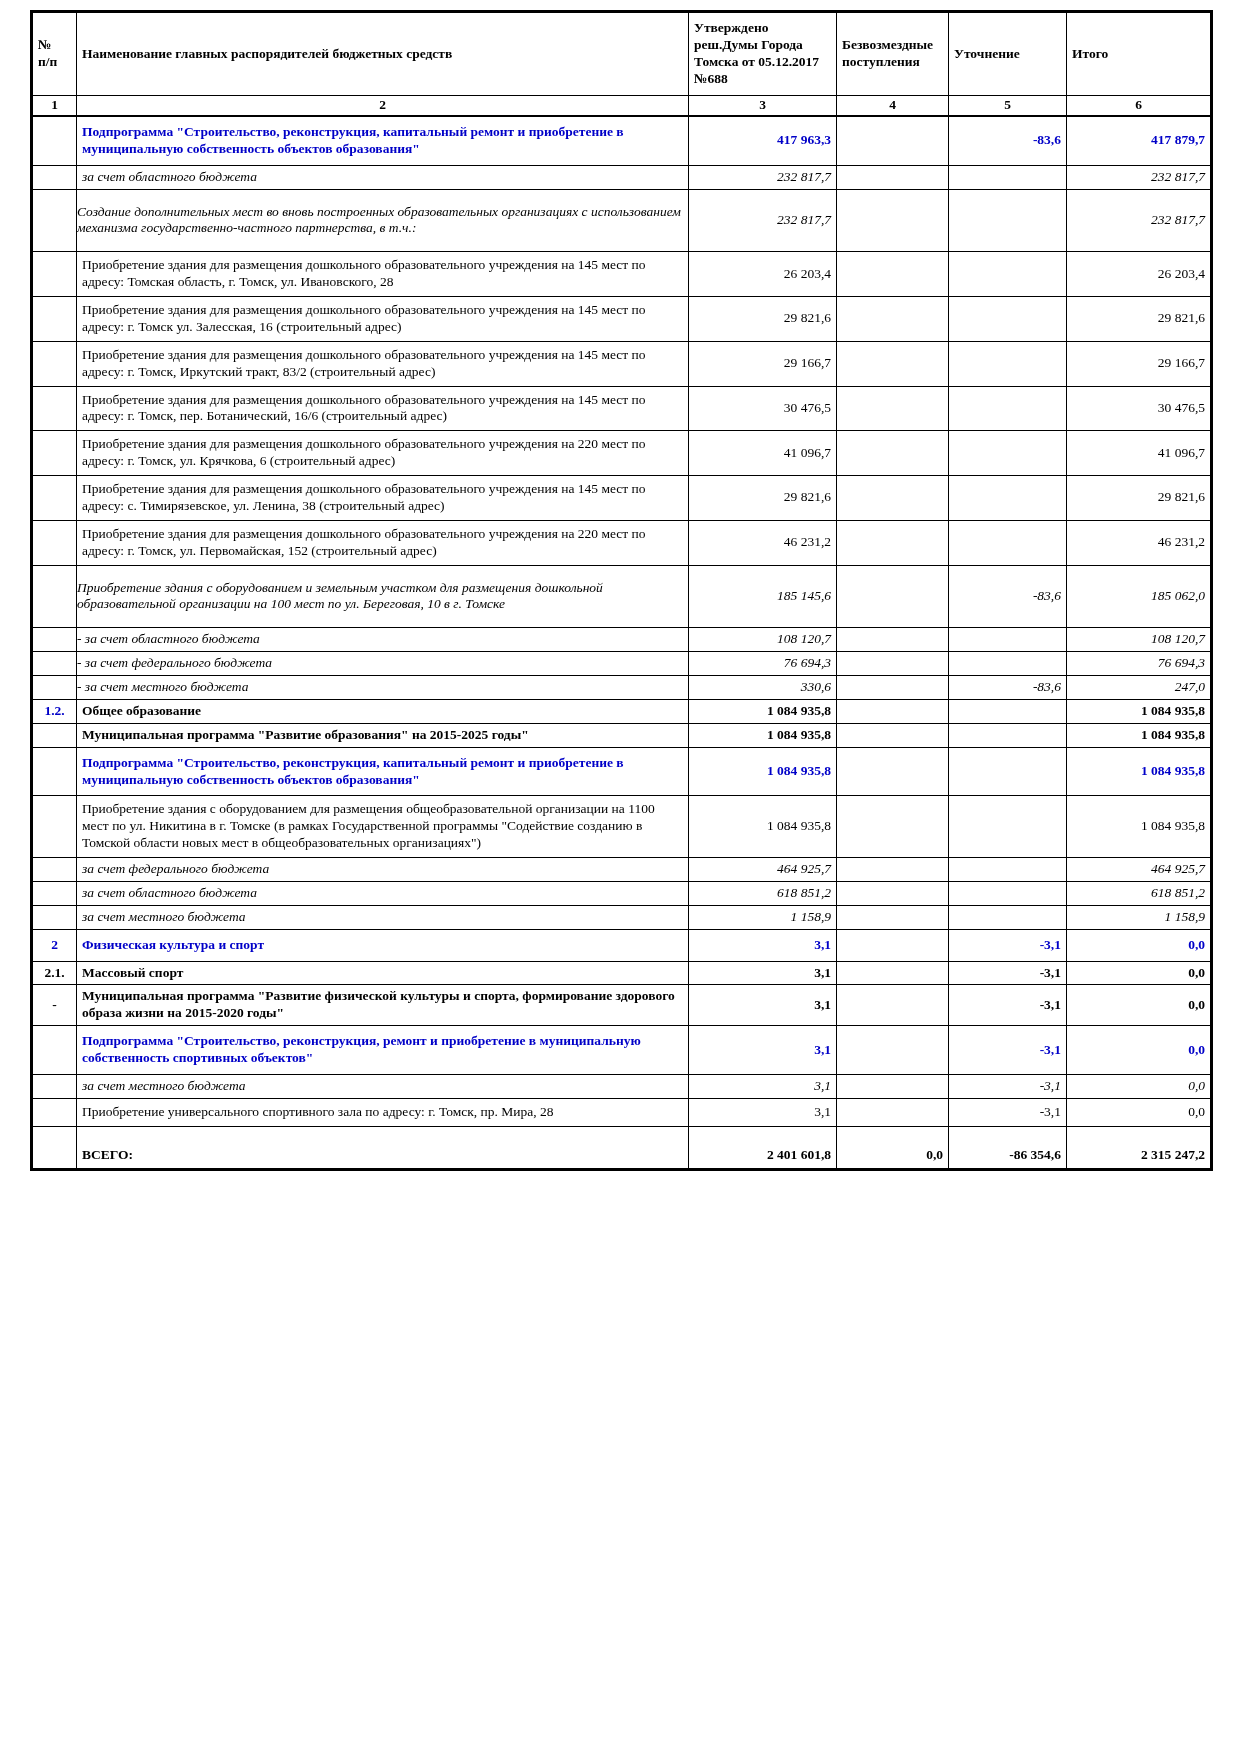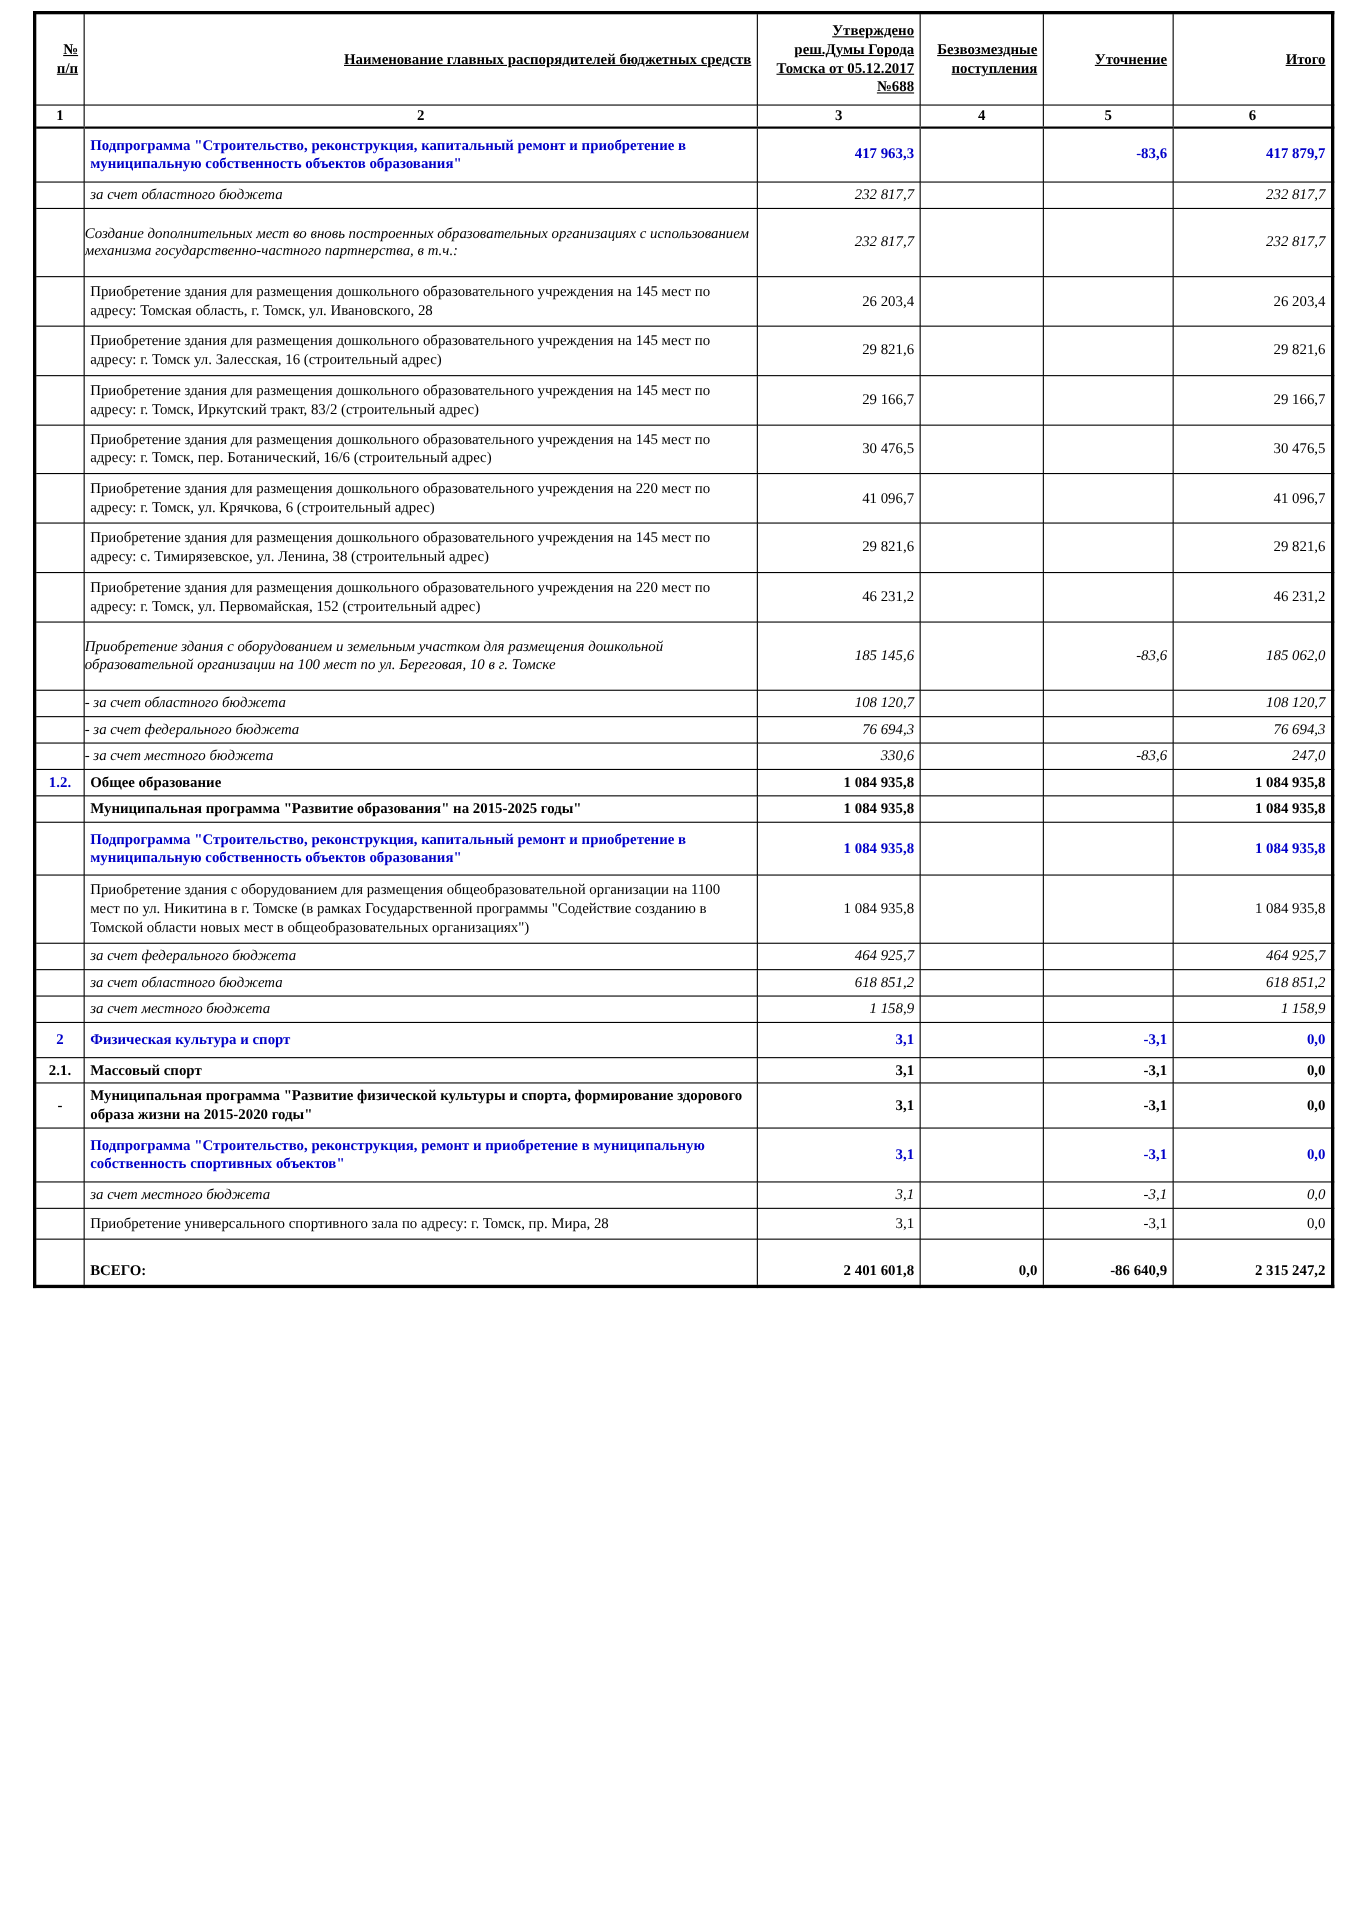--- a/index.html
+++ b/index.html
@@ -22,25 +22,24 @@
   table.budget th, table.budget td {
     border: 1px solid #000;
     font-size: 13.5px;
     line-height: 1.25;
     vertical-align: middle;
     padding: 3px 5px;
     overflow: hidden;
   }
   thead th {
     font-weight: bold;
-    text-align: right;
+    text-align: left;
     white-space: pre-line;
     padding: 6px 4px;
     height: 84px;
-    text-decoration: underline;
   }
   tr.colnums td {
     font-weight: bold;
     text-align: center;
     padding: 1px 4px;
     border-bottom: 2px solid #000;
   }
   .c-num  { text-align: center; }
   .c-name { text-align: left; }
   .c-val  { text-align: right; padding-right: 7px; }
@@ -306,18 +305,18 @@
           <td class="c-val">3,1</td>
           <td class="c-val"></td>
           <td class="c-val">-3,1</td>
           <td class="c-val">0,0</td>
         </tr>
         <tr class="row-total">
           <td class="c-num"></td>
           <td class="c-name">ВСЕГО:</td>
           <td class="c-val">2 401 601,8</td>
           <td class="c-val">0,0</td>
-          <td class="c-val">-86 640,9</td>
+          <td class="c-val">-86 354,6</td>
           <td class="c-val">2 315 247,2</td>
         </tr>
       </tbody>
   </table>
 </div>
 
 </body></html>

